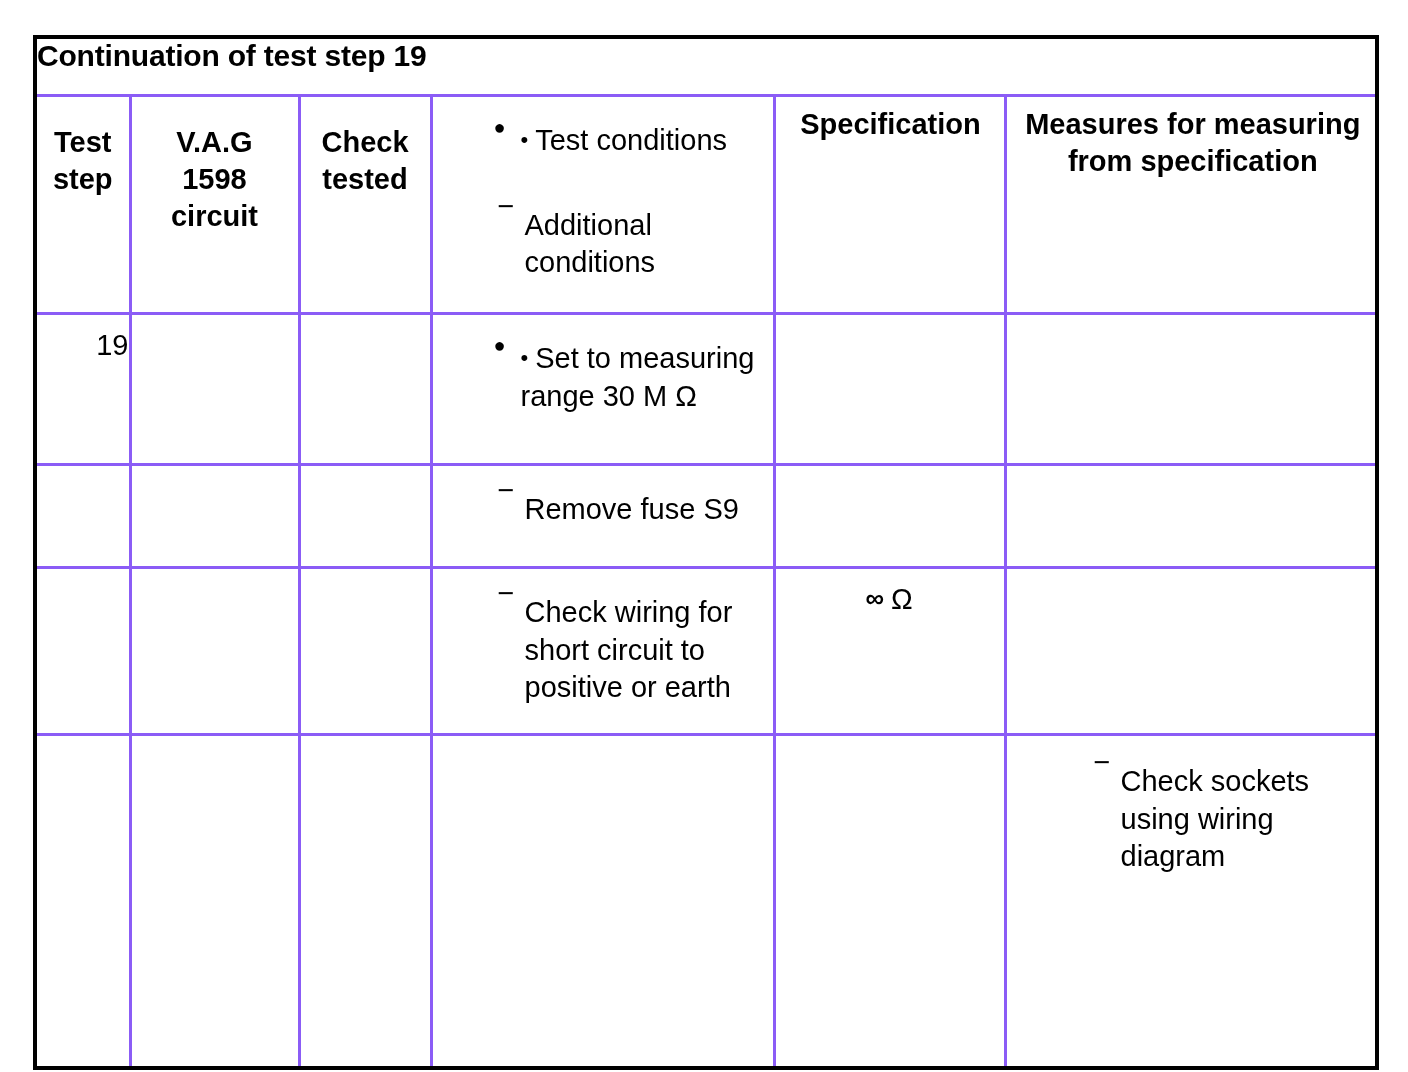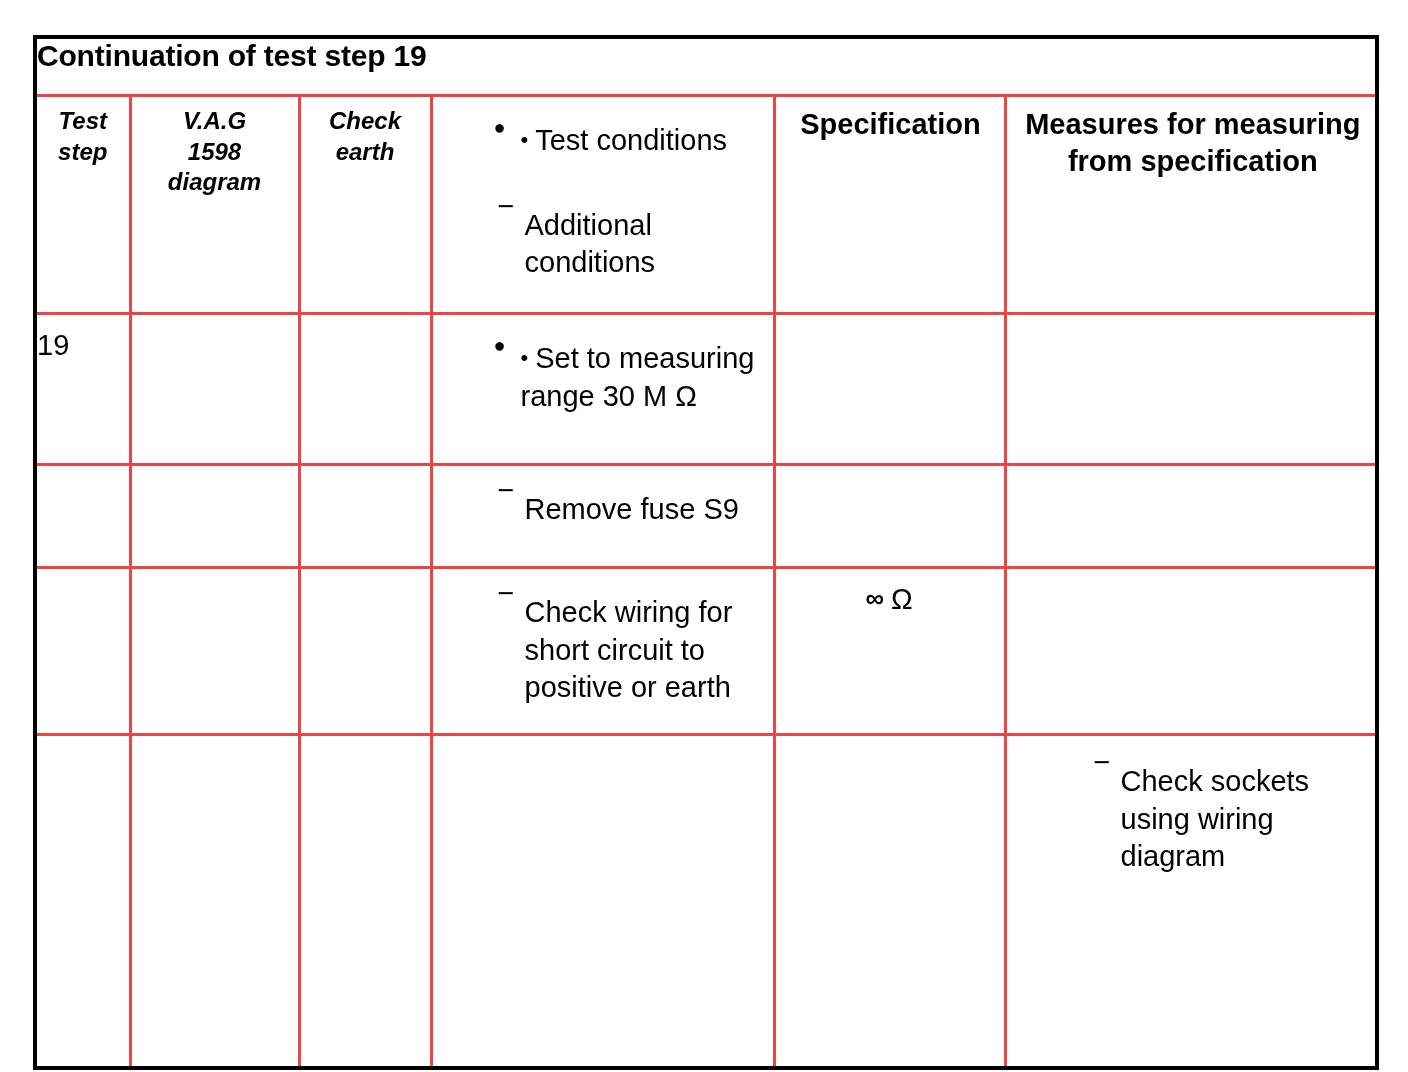--- a/index.html
+++ b/index.html
@@ -28,21 +28,21 @@
     left: 33px;
     top: 35px;
     width: 1342px;
     height: 1021px;
     border-collapse: collapse;
     table-layout: fixed;
     border: 4px solid #000;
   }
 
   .test-table td {
-    border: 3px solid #ef4444;
+    border: 3px solid #8b5cf6;
     vertical-align: top;
     padding: 0;
   }
 
   
   col.c-step  { width: 95px; }
   col.c-sock  { width: 169px; }
   col.c-item  { width: 132px; }
   col.c-cond  { width: 343px; }
   col.c-spec  { width: 231px; }
@@ -61,25 +61,24 @@
     font-weight: bold;
     line-height: 1.12;
     letter-spacing: -0.2px;
   }
 
   
   .head-row td { height: 215px; }
 
   .hdr-center {
     text-align: center;
-    font-size: 24px;
+    font-size: 29px;
     font-weight: bold;
     line-height: 1.28;
-    padding-top: 9px;
-    font-style: italic;
+    padding-top: 27px;
   }
   .hdr-left {
     text-align: center;
     font-size: 29px;
     font-weight: bold;
     line-height: 1.28;
     padding: 9px 4px 0 8px;
   }
   .hdr-left.tight { padding-left: 6px; }
 
@@ -148,21 +147,21 @@
   .spec-val .inf {
     font-size: 26px;
     font-weight: bold;
     position: relative;
     top: -2px;
     padding-right: 6px;
   }
 
   
   .step-num {
-    text-align: left;
+    text-align: right;
     font-size: 29px;
     padding-top: 14px;
   }
 
   .r1 td { height: 148px; }
   .r2 td { height: 100px; }
   .r3 td { height: 164px; }
   .r4 td { height: 330px; }
 
   .empty { }
@@ -193,27 +192,27 @@
       <td>
         <div class="hdr-center">
           <div>Test</div>
           <div>step</div>
         </div>
       </td>
       <td>
         <div class="hdr-center">
           <div>V.A.G</div>
           <div>1598</div>
-          <div>diagram</div>
+          <div>circuit</div>
         </div>
       </td>
       <td>
         <div class="hdr-center">
           <div>Check</div>
-          <div>earth</div>
+          <div>tested</div>
         </div>
       </td>
       <td>
         <div class="cond-box">
           <div class="mk-block">
             <div class="mk-row">
               <span class="mk-dot">●</span>
               <span class="mk-text"><span class="sub-dot">•</span><span>Test conditions</span></span>
             </div>
           </div>

